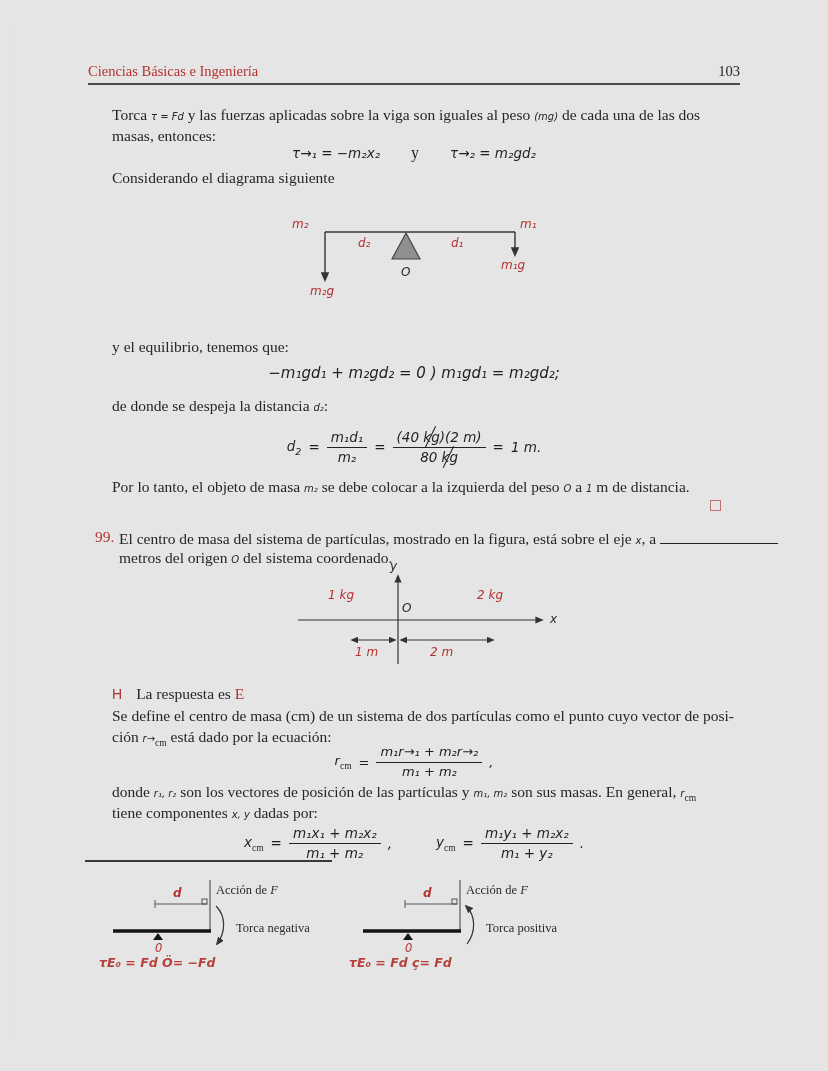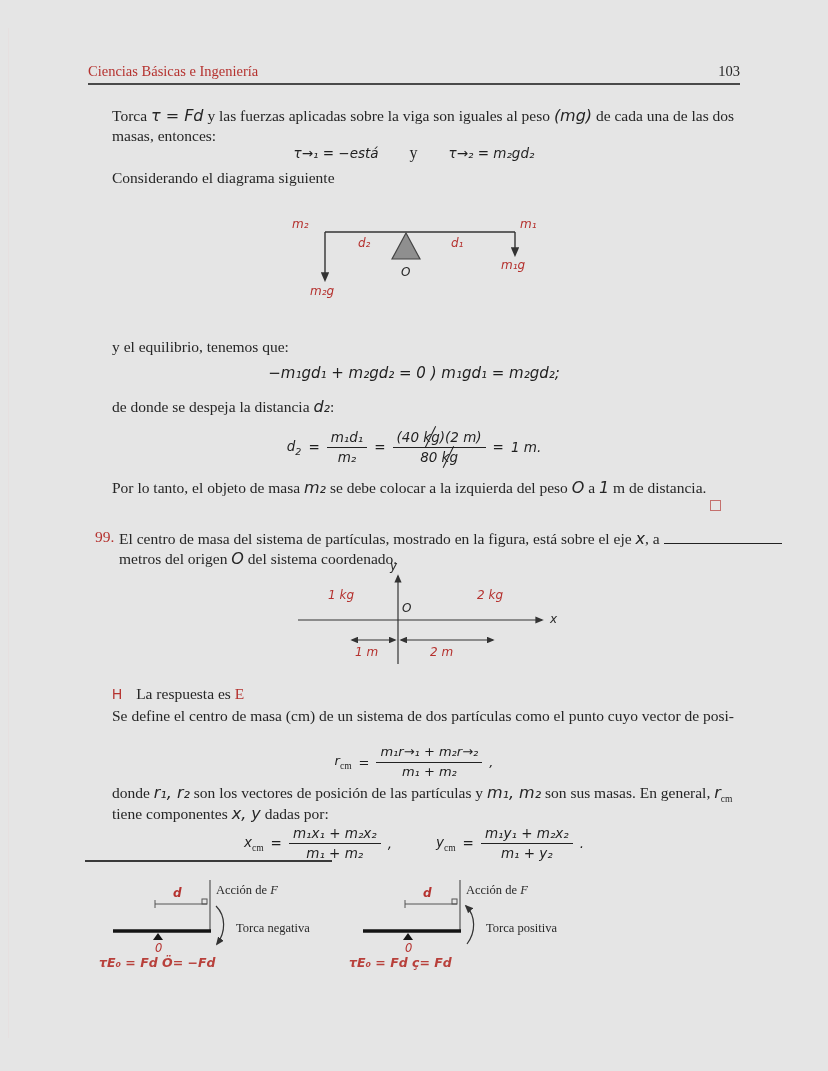--- a/index.html
+++ b/index.html
@@ -10,21 +10,21 @@
   }
   html,body{margin:0;padding:0;background:#ffffff;}
   .page{
     position:relative;width:828px;height:1071px;background:#e5e5e5;overflow:hidden;
     font-family:"Liberation Serif",serif;color:var(--text-dark);
   }
   .body-line{position:absolute;white-space:nowrap;font-size:15.5px;color:var(--text-dark);}
   .red{color:var(--accent-red);}
   .it{font-style:italic;}
   .mathf{font-family:"DejaVu Sans",sans-serif;font-style:italic;font-size:13.5px;}
-  .mathbig{font-family:"DejaVu Sans",sans-serif;font-style:italic;font-size:16px;}
+  .mathbig{font-family:"DejaVu Sans",sans-serif;font-style:italic;font-size:10px;}
   .scan-edge{position:absolute;left:8px;top:28px;height:1010px;width:1px;background:#e6e0e0;}
   .header-title{position:absolute;left:88px;top:63px;font-size:14.5px;color:var(--accent-red);}
   .page-number{position:absolute;right:88px;top:63px;font-size:14.5px;color:var(--text-dark);}
   .header-rule{position:absolute;left:88px;top:83px;width:652px;height:2px;background:#4a4a4a;}
   .eqrow{position:absolute;left:0;width:828px;display:flex;justify-content:center;align-items:center;gap:7px;color:#1f1f1f;}
   .frac{display:inline-flex;flex-direction:column;align-items:center;vertical-align:middle;line-height:1.25;}
   .frac .num{border-bottom:1.3px solid #222;padding:0 4px 1px;}
   .frac .den{padding-top:1px;}
   .sub{font-size:9.5px;font-style:italic;vertical-align:-4px;}
   .subr{font-size:9.5px;font-style:normal;vertical-align:-4px;font-family:"Liberation Serif",serif;}
@@ -52,21 +52,21 @@
   <div class="header-title">Ciencias Básicas e Ingeniería</div>
   <div class="page-number">103</div>
   <div class="header-rule"></div>
 
   <div class="body-line" style="left:112px;top:106px;">
     <span>Torca </span><span class="mathbig">τ = Fd</span><span> y las fuerzas aplicadas sobre la viga son iguales al peso </span><span class="mathbig">(mg)</span><span> de cada una de las dos</span>
   </div>
   <div class="body-line" style="left:112px;top:127px;">masas, entonces:</div>
 
   <div class="eqrow" style="top:144px;">
-    <span class="mathf">τ→₁ = −está</span>
+    <span class="mathf">τ→₁ = −m₂x₂</span>
     <span style="margin:0 24px;">y</span>
     <span class="mathf">τ→₂ = m₂gd₂</span>
   </div>
 
   <div class="body-line" style="left:112px;top:169px;">Considerando el diagrama siguiente</div>
 
   <div class="fig" style="left:288px;top:210px;width:272px;height:98px;">
     <svg width="272" height="98" viewBox="0 0 272 98">
       <defs>
         <marker id="a1" markerWidth="7" markerHeight="6" refX="5.5" refY="3" orient="auto">
@@ -149,20 +149,23 @@
     <span class="fl fig-label-red" style="left:199px;top:29px;">2 kg</span>
     <span class="fl fig-label-red" style="left:77px;top:86px;">1 m</span>
     <span class="fl fig-label-red" style="left:152px;top:86px;text-align:center;">2 m</span>
   </div>
 
   <div class="body-line" style="left:112px;top:685px;">
     <span class="answer-h">H</span><span>La respuesta es</span>&nbsp;<span class="red">E</span>
   </div>
 
   <div class="body-line" style="left:112px;top:707px;">Se define el centro de masa (cm) de un sistema de dos partículas como el punto cuyo vector de posi-</div>
+  <div class="body-line" style="left:112px;top:728px;">
+    <span>ción </span><span class="mathbig">r→</span><span class="subr">cm</span><span> está dado por la ecuación:</span>
+  </div>
 
   <div class="eqrow mathf" style="top:740px;height:44px;font-size:13px;">
     <span><span>r</span><span class="subr">cm</span></span>
     <span>=</span>
     <span class="frac">
       <span class="num">m₁r→₁ + m₂r→₂</span>
       <span class="den">m₁ + m₂</span>
     </span>
     <span>,</span>
   </div>

